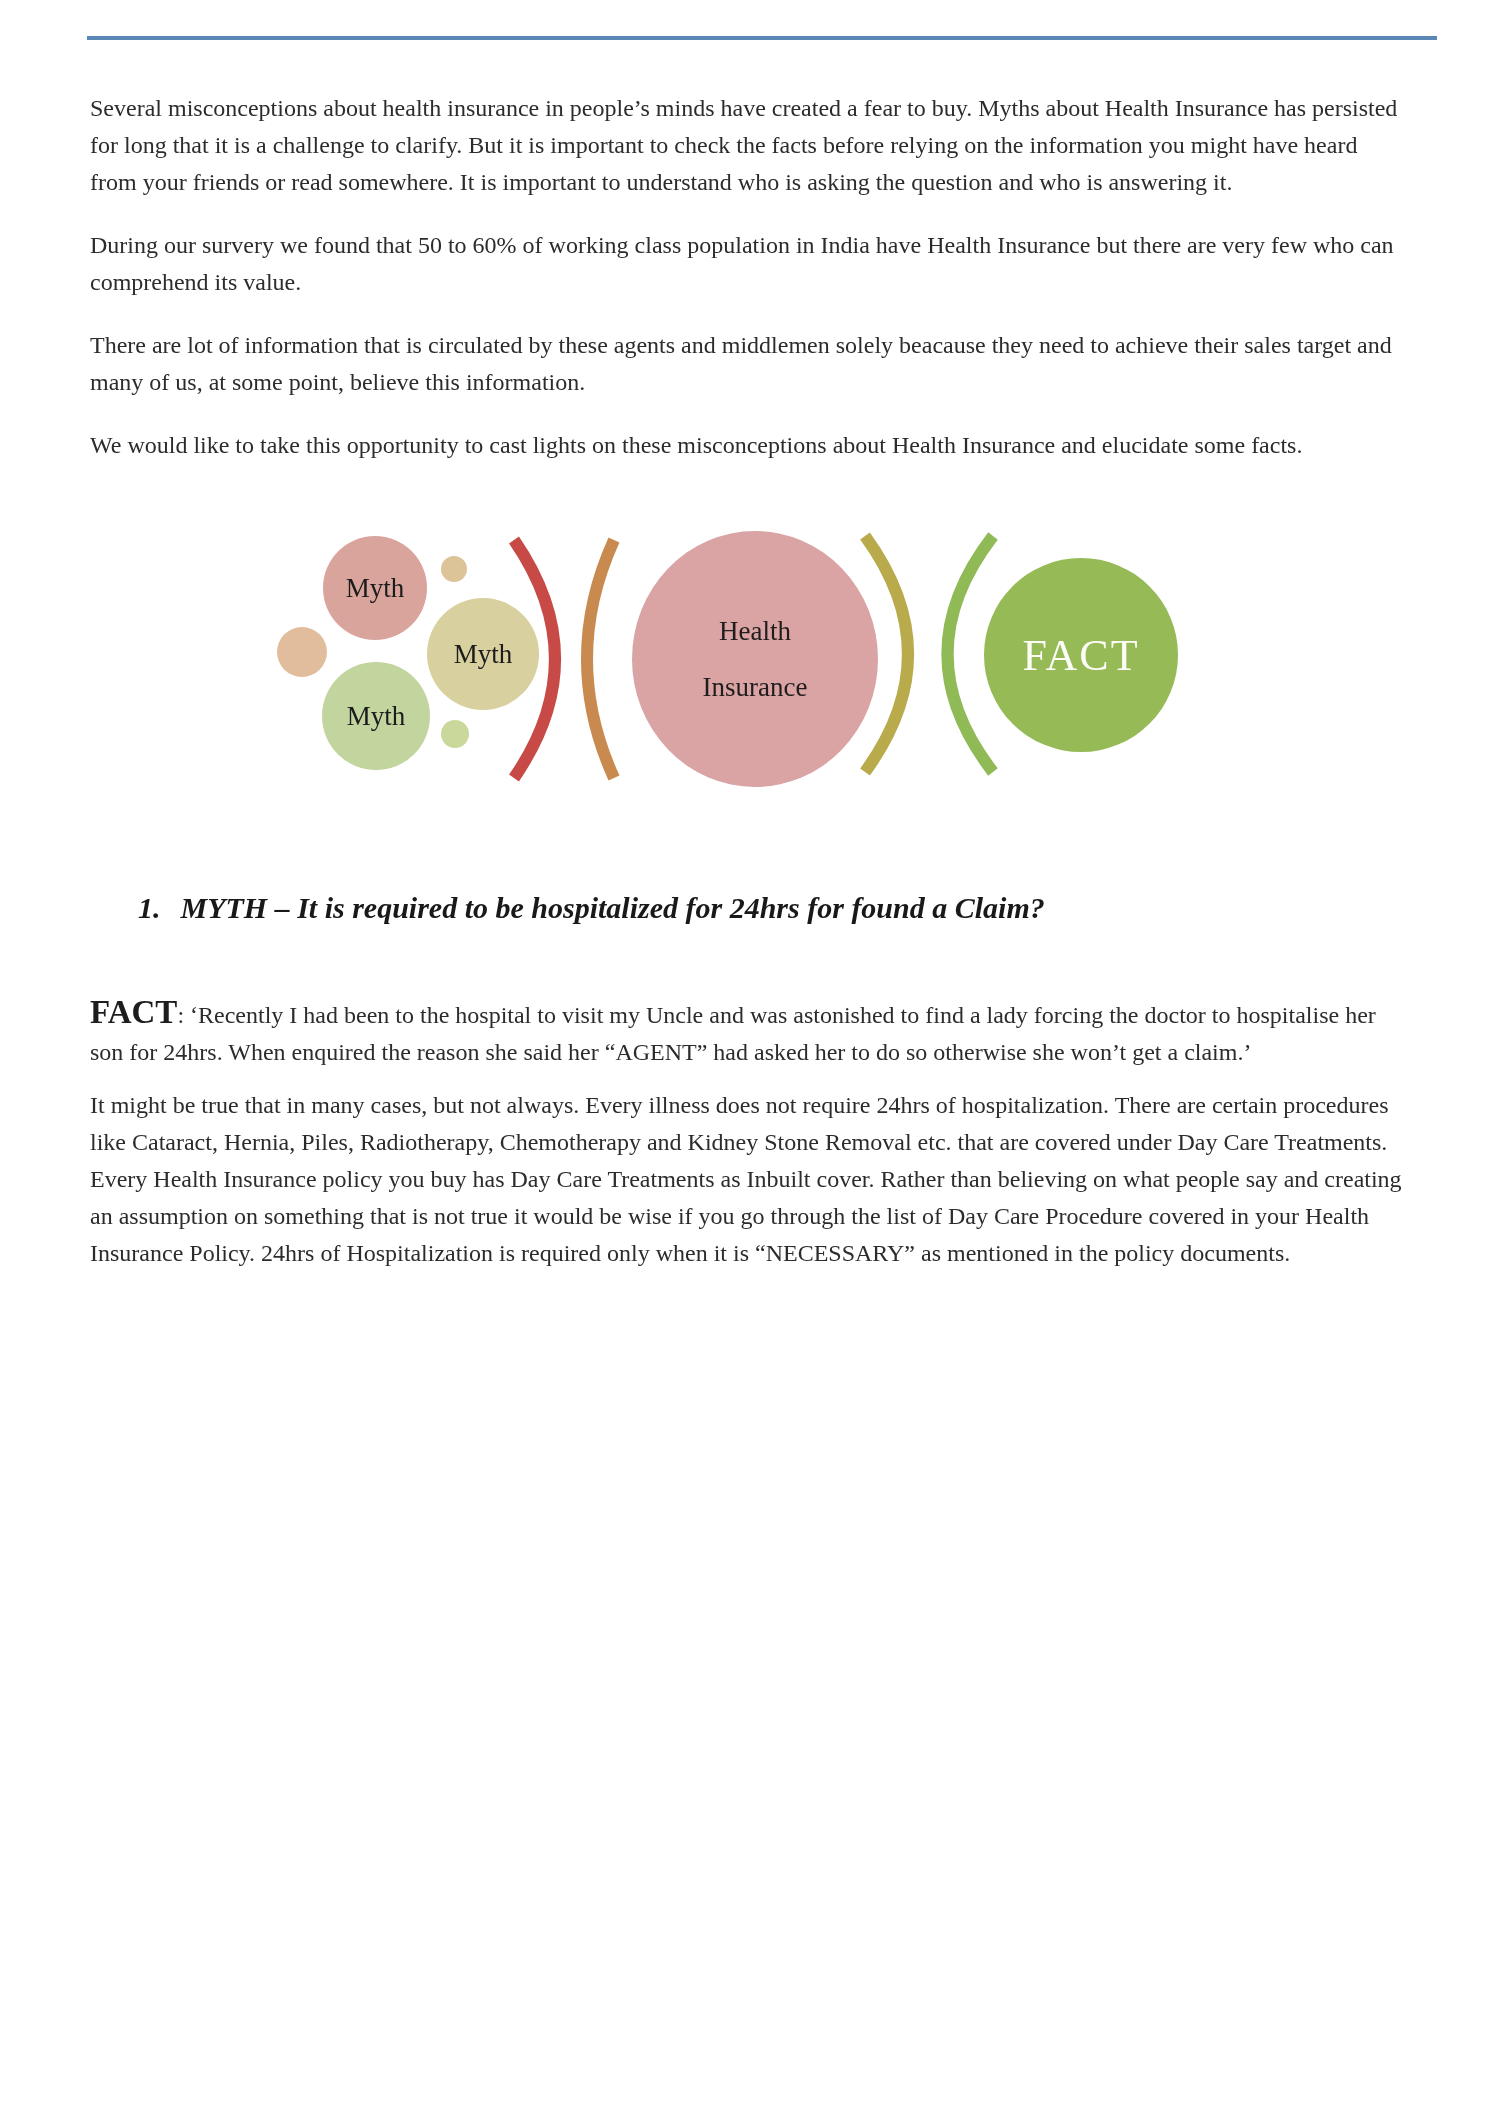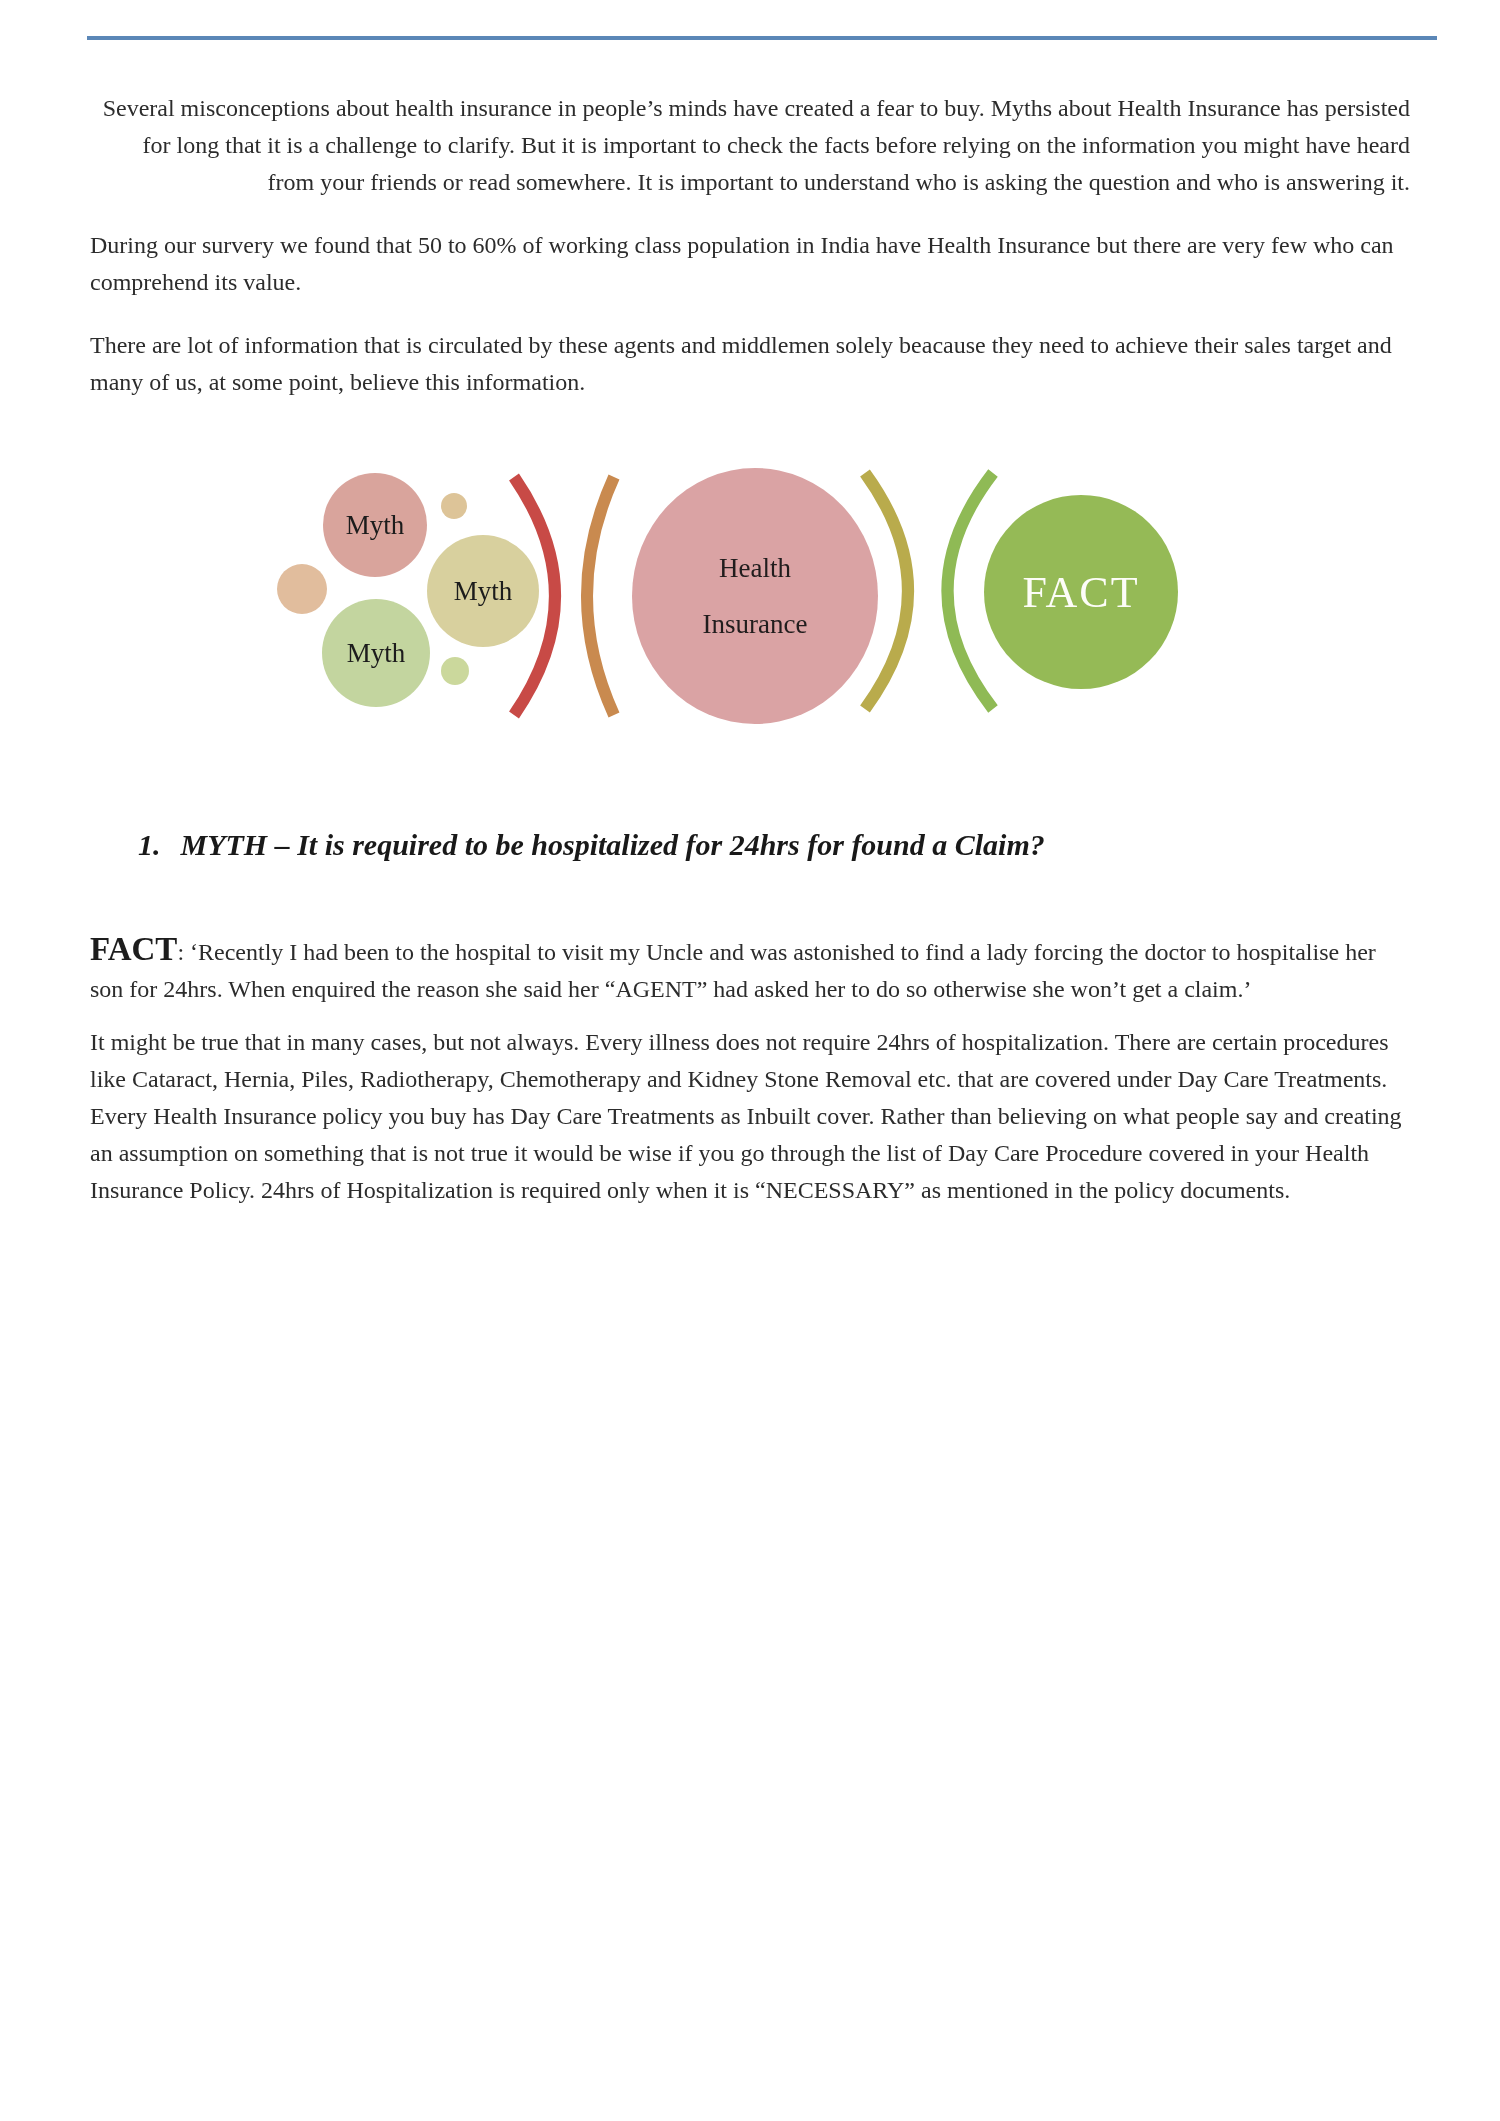--- a/index.html
+++ b/index.html
@@ -14,21 +14,21 @@
   .doc-title {
     margin: 70px 0 0 0;
     font-size: 47px; font-weight: normal; line-height: 1.2;
     text-align: center; color: #203a62; letter-spacing: 0.5px;
   }
   .title-rule { height: 4px; background: #5b87b7; margin: 36px -27px 0 -3px; }
 
   p.body-p {
     font-size: 24px; line-height: 37px; margin: 26px 0 0 0; color: #2c2c2c;
   }
-  p.body-p.first { margin-top: 50px; text-align: right; }
+  p.body-p.first { margin-top: 50px; }
 
   
   .diagram { position: relative; height: 300px; margin-top: 62px; }
   .circle {
     position: absolute; border-radius: 50%;
     display: flex; align-items: center; justify-content: center;
     text-align: center;
   }
   .myth-label { font-size: 27px; color: #1c1c1c; }
   .c-myth-pink  { left: 233px; top:  10px; width: 104px; height: 104px; }
@@ -62,20 +62,21 @@
 </head>
 <body>
 
 <div class="page">
 
   <div class="title-rule"></div>
 
   <p class="body-p first">Several misconceptions about health insurance in people’s minds have created a fear to buy. Myths about Health Insurance has persisted for long that it is a challenge to clarify. But it is important to check the facts before relying on the information you might have heard from your friends or read somewhere. It is important to understand who is asking the question and who is answering it.</p>
   <p class="body-p">During our survery we found that 50 to 60% of working class population in India have Health Insurance but there are very few who can comprehend its value.</p>
   <p class="body-p">There are lot of information that is circulated by these agents and middlemen solely beacause they need to achieve their sales target and many of us, at some point, believe this information.</p>
+  <p class="body-p">We would like to take this opportunity to cast lights on these misconceptions about Health Insurance and elucidate some facts.</p>
 
   <div class="diagram">
 
     <svg class="arcs" viewBox="0 0 1320 300" aria-hidden="true">
       <path d="M 424 14 Q 506 133 424 252" fill="none" stroke-width="12" stroke="#c84a46"></path>
       <path d="M 524 14 Q 470 133 524 252" fill="none" stroke-width="12" stroke="#c98a4f"></path>
       <path d="M 775 10 Q 861 128 775 246" fill="none" stroke-width="12" stroke="#b9ab4c"></path>
       <path d="M 903 10 Q 812 128 903 246" fill="none" stroke-width="12" stroke="#8fba55"></path>
     </svg>
 

